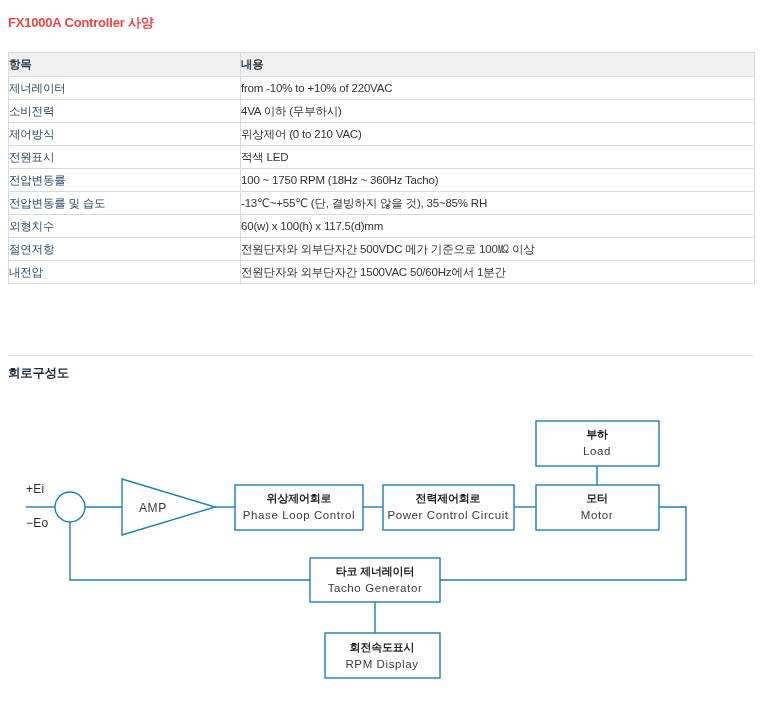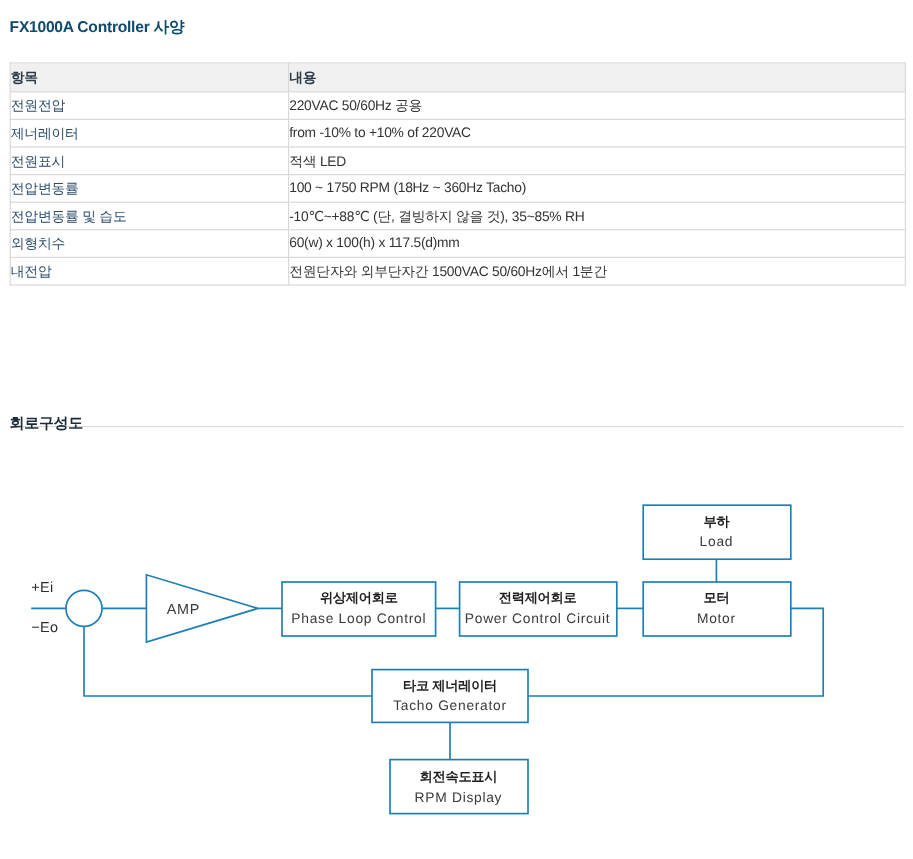--- a/index.html
+++ b/index.html
@@ -17,21 +17,21 @@
     overflow: hidden;
   }
 
   
   .page-title {
     position: absolute;
     left: 8px;
     top: 14px;
     font-size: 13px;
     font-weight: bold;
-    color: #0c4a6e;
+    color: #ef4444;
     letter-spacing: -0.2px;
     white-space: nowrap;
   }
 
   
   .spec-table {
     position: absolute;
     left: 8px;
     top: 52px;
     width: 744px;
@@ -76,21 +76,21 @@
     top: 355px;
     width: 745px;
     height: 1px;
     background: #d9d9d9;
   }
 
   
   .diagram-title {
     position: absolute;
     left: 8px;
-    top: 345px;
+    top: 365px;
     font-size: 12.5px;
     font-weight: bold;
     color: #1c2b39;
     letter-spacing: -0.3px;
     white-space: nowrap;
   }
 
   
   .diagram {
     position: absolute;
@@ -135,44 +135,52 @@
 
 <table class="spec-table">
   <thead>
     <tr>
       <th class="col-item th-item">항목</th>
       <th class="col-value th-value">내용</th>
     </tr>
   </thead>
   <tbody>
       <tr>
-        <td class="col-item cell-item">전원전압</td>
-        <td class="col-value cell-value">220VAC 50/60Hz 공용</td>
-      </tr>
-      <tr>
         <td class="col-item cell-item">제너레이터</td>
         <td class="col-value cell-value">from -10% to +10% of 220VAC</td>
       </tr>
       <tr>
+        <td class="col-item cell-item">소비전력</td>
+        <td class="col-value cell-value">4VA 이하 (무부하시)</td>
+      </tr>
+      <tr>
+        <td class="col-item cell-item">제어방식</td>
+        <td class="col-value cell-value">위상제어 (0 to 210 VAC)</td>
+      </tr>
+      <tr>
         <td class="col-item cell-item">전원표시</td>
         <td class="col-value cell-value">적색 LED</td>
       </tr>
       <tr>
         <td class="col-item cell-item">전압변동률</td>
         <td class="col-value cell-value">100 ~ 1750 RPM (18Hz ~ 360Hz Tacho)</td>
       </tr>
       <tr>
         <td class="col-item cell-item">전압변동률 및 습도</td>
-        <td class="col-value cell-value">-10℃~+88℃ (단, 결빙하지 않을 것), 35~85% RH</td>
+        <td class="col-value cell-value">-13℃~+55℃ (단, 결빙하지 않을 것), 35~85% RH</td>
       </tr>
       <tr>
         <td class="col-item cell-item">외형치수</td>
         <td class="col-value cell-value">60(w) x 100(h) x 117.5(d)mm</td>
       </tr>
       <tr>
+        <td class="col-item cell-item">절연저항</td>
+        <td class="col-value cell-value">전원단자와 외부단자간 500VDC 메가 기준으로 100㏁ 이상</td>
+      </tr>
+      <tr>
         <td class="col-item cell-item">내전압</td>
         <td class="col-value cell-value">전원단자와 외부단자간 1500VAC 50/60Hz에서 1분간</td>
       </tr>
     </tbody>
 </table>
 
 <div class="divider"></div>
 
 <div class="diagram-title">회로구성도</div>
 

